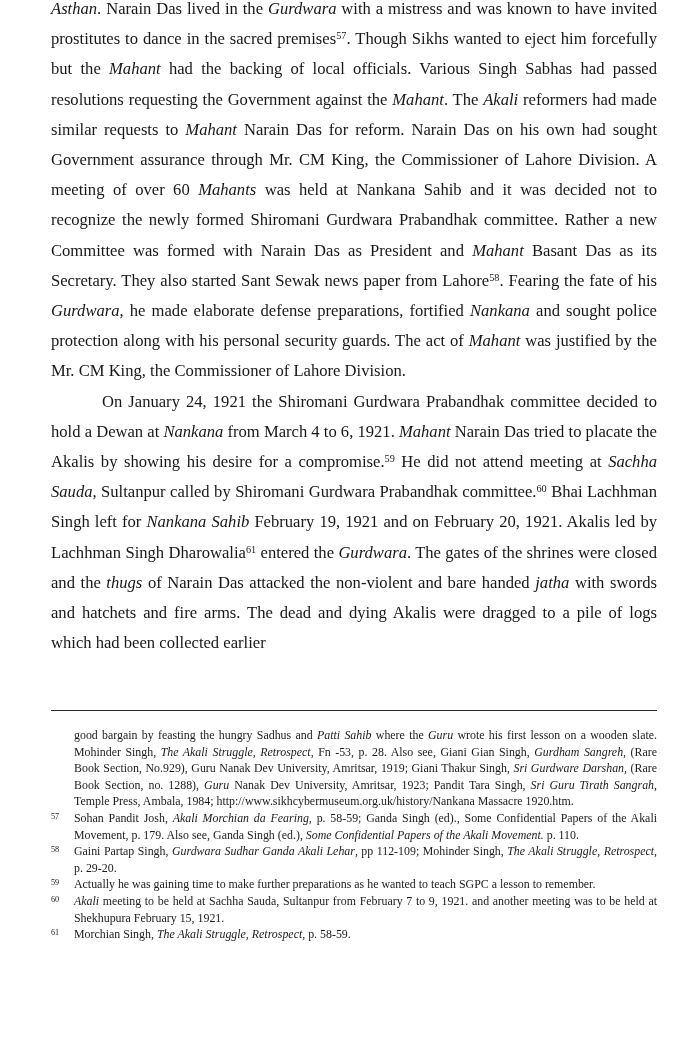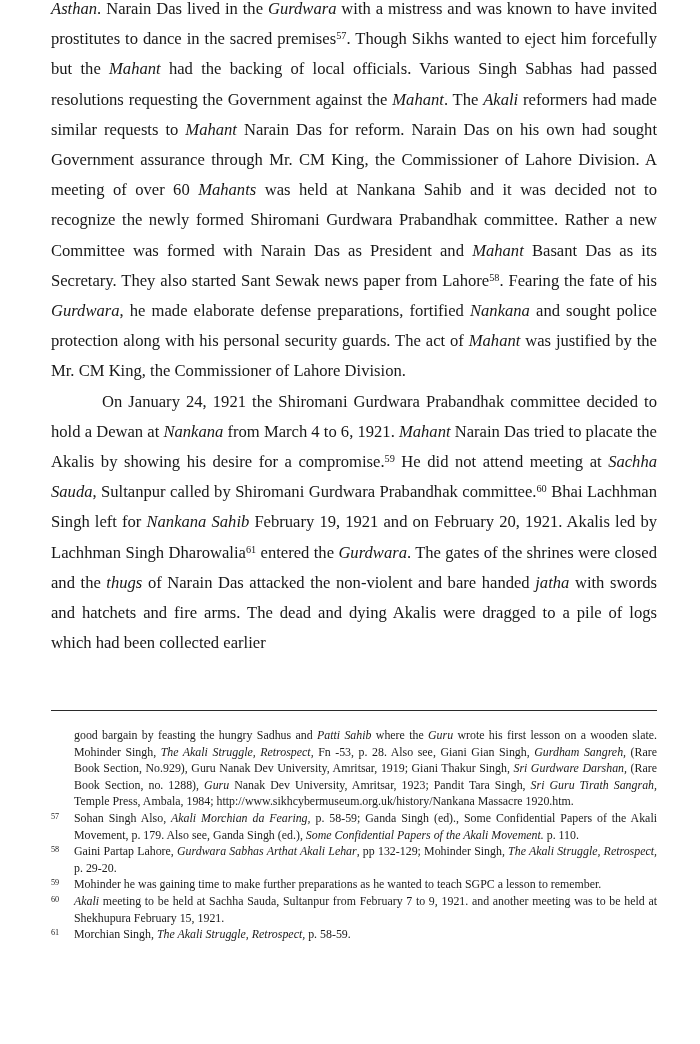--- a/index.html
+++ b/index.html
@@ -112,29 +112,29 @@
     </div>
 
   <div class="footnote-rule"></div>
 
   <div class="footnotes">
       <div class="fn fn-first">
         <span class="fn-body"><span>good bargain by feasting the hungry Sadhus and </span><i>Patti Sahib</i><span> where the </span><i>Guru</i><span> wrote his first lesson on a wooden slate. Mohinder Singh, </span><i>The Akali Struggle, Retrospect,</i><span> Fn -53, p. 28. Also see, Giani Gian Singh,  </span><i>Gurdham Sangreh,</i><span> (Rare Book Section, No.929), Guru Nanak Dev University, Amritsar, 1919; Giani Thakur Singh,  </span><i>Sri Gurdware Darshan,</i><span> (Rare Book Section, no. 1288), </span><i>Guru</i><span> Nanak Dev University, Amritsar, 1923; Pandit Tara Singh,  </span><i>Sri Guru Tirath Sangrah,</i><span> Temple Press, Ambala, 1984; http://www.sikhcybermuseum.org.uk/history/Nankana Massacre 1920.htm.</span></span>
       </div>
       <div class="fn">
         <span class="fn-marker">57</span>
-        <span class="fn-body"><span>Sohan Singh Also,  </span><i>Akali Morchian da Fearing,</i><span> p. 58-59; Ganda Singh (ed)., Some Confidential Papers of the Akali Movement, p. 179. Also see, Ganda Singh (ed.), </span><i>Some Confidential Papers of the Akali Movement.</i><span> p. 110.</span></span>
+        <span class="fn-body"><span>Sohan Pandit Josh,  </span><i>Akali Morchian da Fearing,</i><span> p. 58-59; Ganda Singh (ed)., Some Confidential Papers of the Akali Movement, p. 179. Also see, Ganda Singh (ed.), </span><i>Some Confidential Papers of the Akali Movement.</i><span> p. 110.</span></span>
       </div>
       <div class="fn">
         <span class="fn-marker">58</span>
-        <span class="fn-body"><span>Gaini Partap Lahore, </span><i>Gurdwara Sabhas Arthat Akali Lehar</i><span>, pp 132-129; Mohinder Singh, </span><i>The Akali Struggle, Retrospect,</i><span> p. 29-20.</span></span>
+        <span class="fn-body"><span>Gaini Partap Singh, </span><i>Gurdwara Sudhar Ganda Akali Lehar</i><span>, pp 112-109; Mohinder Singh, </span><i>The Akali Struggle, Retrospect,</i><span> p. 29-20.</span></span>
       </div>
       <div class="fn">
         <span class="fn-marker">59</span>
-        <span class="fn-body"><span>Mohinder he was gaining time to make further preparations as he wanted to teach SGPC a lesson to remember.</span></span>
+        <span class="fn-body"><span>Actually he was gaining time to make further preparations as he wanted to teach SGPC a lesson to remember.</span></span>
       </div>
       <div class="fn">
         <span class="fn-marker">60</span>
         <span class="fn-body"><i>Akali</i><span> meeting to be held at Sachha Sauda, Sultanpur from February 7 to 9, 1921. and another meeting was to be held at Shekhupura February 15, 1921.</span></span>
       </div>
       <div class="fn">
         <span class="fn-marker">61</span>
         <span class="fn-body"><span>Morchian Singh, </span><i>The Akali Struggle, Retrospect,</i><span> p. 58-59.</span></span>
       </div>
     </div>

